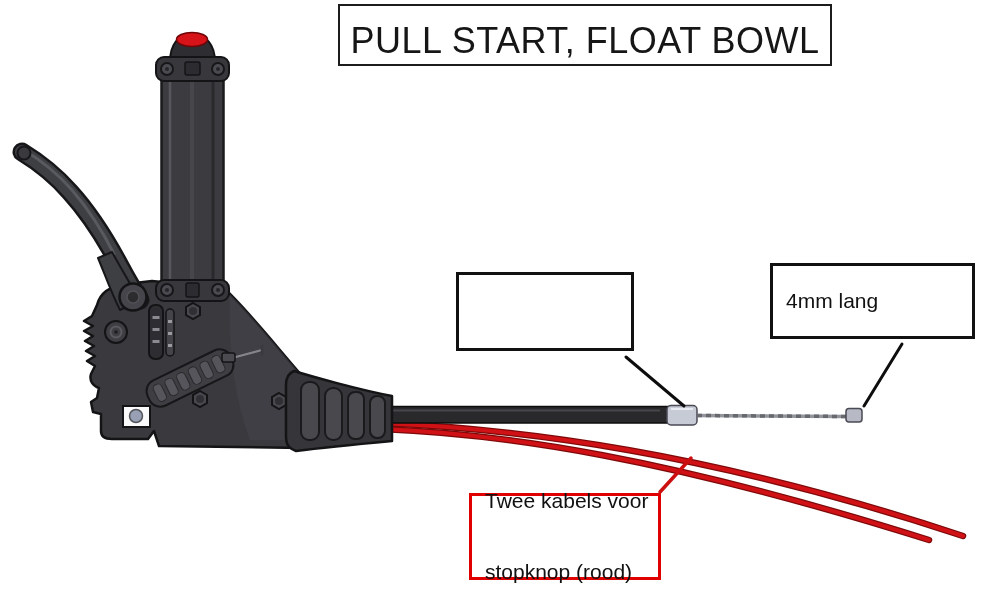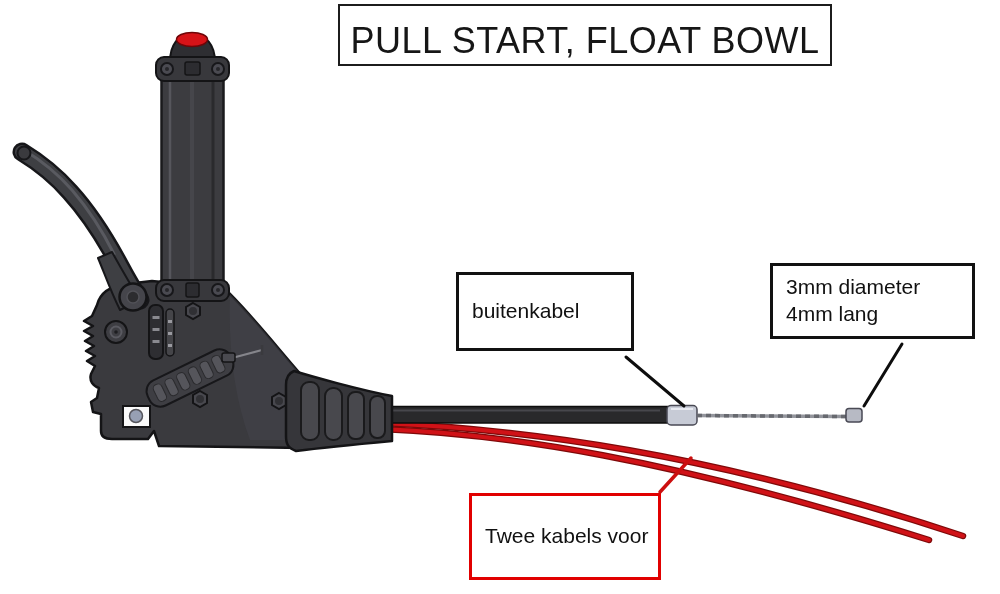--- a/index.html
+++ b/index.html
@@ -169,25 +169,24 @@
     <line x1="626" y1="357" x2="684" y2="406" stroke="#0d0d0d" stroke-width="3" stroke-linecap="round"></line>
     <line x1="902" y1="344" x2="864" y2="406" stroke="#0d0d0d" stroke-width="3" stroke-linecap="round"></line>
     <line x1="660" y1="492" x2="691" y2="458" stroke="#cc0f0f" stroke-width="3.5" stroke-linecap="round"></line>
   </svg>
 
   <div class="title-box">
     <span>PULL START, FLOAT BOWL</span>
   </div>
 
   <div id="co-endcap" class="callout box-black">
-    <span>buitenkabel</span>
   </div>
 
   <div id="co-dim" class="callout box-black">
-    <span>3mm diameter</span>
     <span>4mm lang</span>
   </div>
 
   <div id="co-stop" class="callout box-red">
     <span>Twee kabels voor</span>
+    <span>stopknop (rood)</span>
   </div>
 
 </div>
 
 </body></html>

